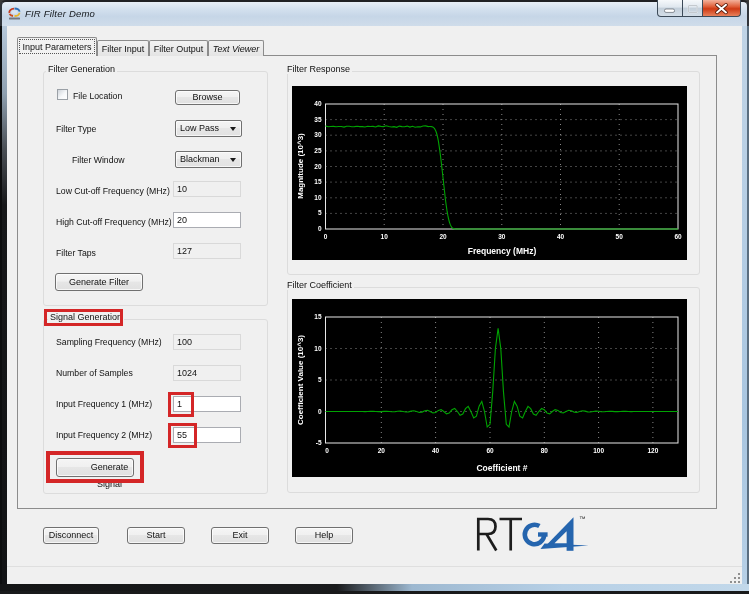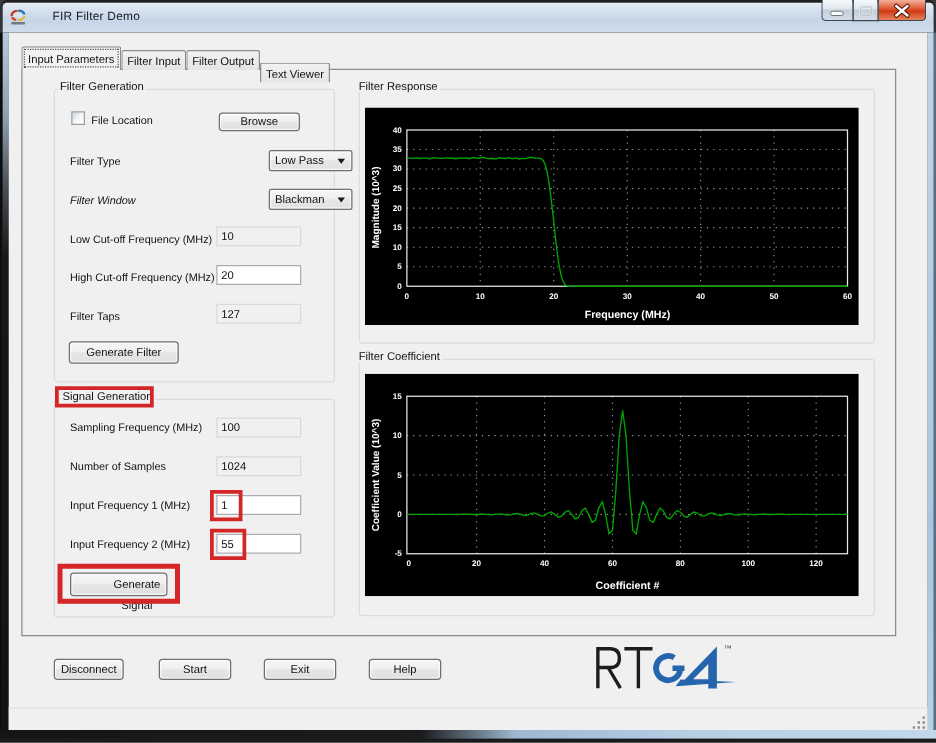--- a/index.html
+++ b/index.html
@@ -7,41 +7,41 @@
 body { font-family:"Liberation Sans", sans-serif; background:#3a3a3a; -webkit-font-smoothing:antialiased; }
 #win { position:absolute; left:0; top:0; width:749px; height:594px; }
 .abs { position:absolute; }
 
 #frame-top { left:0; top:0; width:749px; height:26px; background:linear-gradient(#e7eef6 0%, #d3e0ee 30%, #c6d6e7 60%, #cfdcea 100%); border-top:2px solid #202124; border-left:2px solid #30343a; border-right:2px solid #30343a; border-radius:6px 6px 0 0; }
 #frame-left { left:0; top:26px; width:7px; height:560px; background:linear-gradient(#b6c8da 0%, #8fa0b0 12%, #4a4f55 22%, #17181a 32%, #121315 100%); border-left:2px solid #0c0d0e; }
 #frame-right { left:742px; top:26px; width:7px; height:560px; background:linear-gradient(#c0d4e6 0%, #b4cde4 40%, #a9c6e0 70%, #b7d0e6 100%); border-right:2px solid #5a6e80; }
 #frame-bottom { left:0; top:584px; width:749px; height:10px; background:linear-gradient(90deg,#141516 0%, #1a1b1d 45%, #9db8d0 55%, #b7d0e6 75%, #c2d8ea 100%); border-bottom:3px solid #191a1b; }
 #client { left:7px; top:26px; width:735px; height:558px; background:#f0f0f0; }
 
-#title-text { left:42px; top:7.5px; font-size:9.5px; color:#15191d; letter-spacing:0.2px; }
+#title-text { left:25px; top:7.5px; font-size:9.5px; color:#15191d; letter-spacing:0.2px;font-style:italic; }
 
 #capbtns { left:657px; top:0px; width:84px; height:19px; z-index:5; }
 .cap { position:absolute; top:0; height:17px; border:1px solid #3c4a58; border-top:none; }
 #cap-min { left:0; width:26px; border-radius:0 0 0 4px; background:linear-gradient(#f6f9fb 0%, #dfe7ee 45%, #c3cfda 50%, #d4dee8 100%); }
 #cap-max { left:25px; width:21px; background:linear-gradient(#f6f9fb 0%, #dfe7ee 45%, #c3cfda 50%, #d4dee8 100%); }
 #cap-close { left:45px; width:39px; border-radius:0 0 4px 0; background:linear-gradient(#f3b29c 0%, #e0613c 40%, #ce3a14 55%, #e8815b 100%); }
 
 .tab { position:absolute; font-size:9px; color:#111; text-align:center; border:1px solid #8c8c8c; border-bottom:none; background:linear-gradient(#f2f2f2,#e4e4e4); border-radius:2px 2px 0 0; }
 #tab-page { left:17px; top:55px; width:700px; height:454px; background:#f0f0f0; border:1px solid #8c8c8c; }
 
 .grp { position:absolute; border:1px solid #dcdcdc; border-radius:3px; }
 .grp-label { position:absolute; font-size:9px; color:#111; background:#f0f0f0; padding:0 2px; }
 .lbl { position:absolute; font-size:8.7px; color:#111; white-space:nowrap; }
 
 .btn { position:absolute; font-size:9px; color:#111; text-align:center; border:1px solid #707070; border-radius:3px; background:linear-gradient(#f5f5f5 0%, #f0f0f0 45%, #e6e6e6 50%, #e0e0e0 100%); box-shadow:inset 0 0 0 1px rgba(255,255,255,0.7); }
 
 .txt { position:absolute; font-size:9px; color:#111; background:#fff; border:1px solid #aaacb2; padding-left:3px; }
 .txtd { position:absolute; font-size:9px; color:#111; background:#f0f0f0; border:1px solid #d9d9d9; padding-left:3px; }
 
-.cmb { position:absolute; background:linear-gradient(#f4f4f4 0%, #efefef 45%, #e6e6e6 50%, #e2e2e2 100%); border:1px solid #707070; border-radius:2px; font-size:9px; color:#111; box-shadow:inset 0 0 0 1px rgba(255,255,255,0.7);margin-left:40px; }
+.cmb { position:absolute; background:linear-gradient(#f4f4f4 0%, #efefef 45%, #e6e6e6 50%, #e2e2e2 100%); border:1px solid #707070; border-radius:2px; font-size:9px; color:#111; box-shadow:inset 0 0 0 1px rgba(255,255,255,0.7); }
 .cmb .tri { position:absolute; right:5px; top:6px; width:0; height:0; border-left:3.5px solid transparent; border-right:3.5px solid transparent; border-top:4.2px solid #1a1a1a; }
 
 .red { position:absolute; border:3px solid #d42627; background:transparent; }
 
 #statusbar { left:7px; top:566px; width:735px; height:18px; background:#f0f0f0; border-top:1px solid #dfdfdf; }
 #status-text { left:13px; top:570px; font-size:10px; color:#1e1e1e; }
 </style>
 </head>
 <body>
 <div id="win">
@@ -70,35 +70,35 @@
       <rect x="31.5" y="5.5" width="8.6" height="7" rx="0.8" fill="none" stroke="#e9edf1" stroke-width="1.5"></rect>
       <rect x="31.5" y="5.5" width="8.6" height="7" rx="0.8" fill="none" stroke="#8b9299" stroke-width="0.4"></rect>
       <path d="M60 4.8 L69 12.4 M69 4.8 L60 12.4" stroke="#4d1506" stroke-width="3.6" stroke-linecap="round"></path>
       <path d="M60 4.8 L69 12.4 M69 4.8 L60 12.4" stroke="#fff" stroke-width="2" stroke-linecap="round"></path>
     </svg>
   </div>
 
   <div class="abs" id="tab-page"></div>
   <div class="tab" style="left:97px;top:40px;width:52px;height:16px;line-height:16px;">Filter Input</div>
   <div class="tab" style="left:149px;top:40px;width:59px;height:16px;line-height:16px;">Filter Output</div>
-  <div class="tab" style="left:208px;top:50px;width:56px;height:16px;line-height:16px;">Text Viewer</div>
+  <div class="tab" style="left:208px;top:40px;width:56px;height:16px;line-height:16px;font-style:italic;">Text Viewer</div>
   <div class="tab" style="left:17px;top:37px;width:80px;height:19px;line-height:18px;background:#f2f2f2;z-index:3;">Input Parameters</div>
   <div class="abs" style="left:19px;top:39px;width:76px;height:15px;border:1px dotted #555;z-index:4;"></div>
 
   <div class="grp" style="left:43px;top:71px;width:225px;height:235px;"></div>
   <div class="grp-label" style="left:46px;top:64px;">Filter Generation</div>
 
   <div class="abs" style="left:57px;top:89px;width:11px;height:11px;background:linear-gradient(135deg,#cfd4da 0%,#f6f8fa 55%,#fff 100%);border:1px solid #9aa0a6;"></div>
   <div class="lbl" style="left:73px;top:91px;">File Location</div>
   <div class="btn" style="left:175px;top:90px;width:65px;height:15px;line-height:13px;">Browse</div>
 
   <div class="lbl" style="left:56px;top:124px;">Filter Type</div>
   <div class="cmb" style="left:175px;top:120px;width:67px;height:17px;line-height:15px;padding-left:4px;">Low Pass<span class="tri"></span></div>
 
-  <div class="lbl" style="left:56px;top:155px;font-style:italic;">Filter Window</div>
+  <div class="lbl" style="left:72px;top:155px;">Filter Window</div>
   <div class="cmb" style="left:175px;top:151px;width:67px;height:17px;line-height:15px;padding-left:4px;">Blackman<span class="tri"></span></div>
 
   <div class="lbl" style="left:56px;top:186px;">Low Cut-off Frequency (MHz)</div>
   <div class="txtd" style="left:173px;top:181px;width:68px;height:16px;line-height:14px;">10</div>
 
   <div class="lbl" style="left:56px;top:217px;">High Cut-off Frequency (MHz)</div>
   <div class="txt" style="left:173px;top:212px;width:68px;height:16px;line-height:14px;">20</div>
 
   <div class="lbl" style="left:56px;top:248px;">Filter Taps</div>
   <div class="txtd" style="left:173px;top:243px;width:68px;height:16px;line-height:14px;">127</div>

